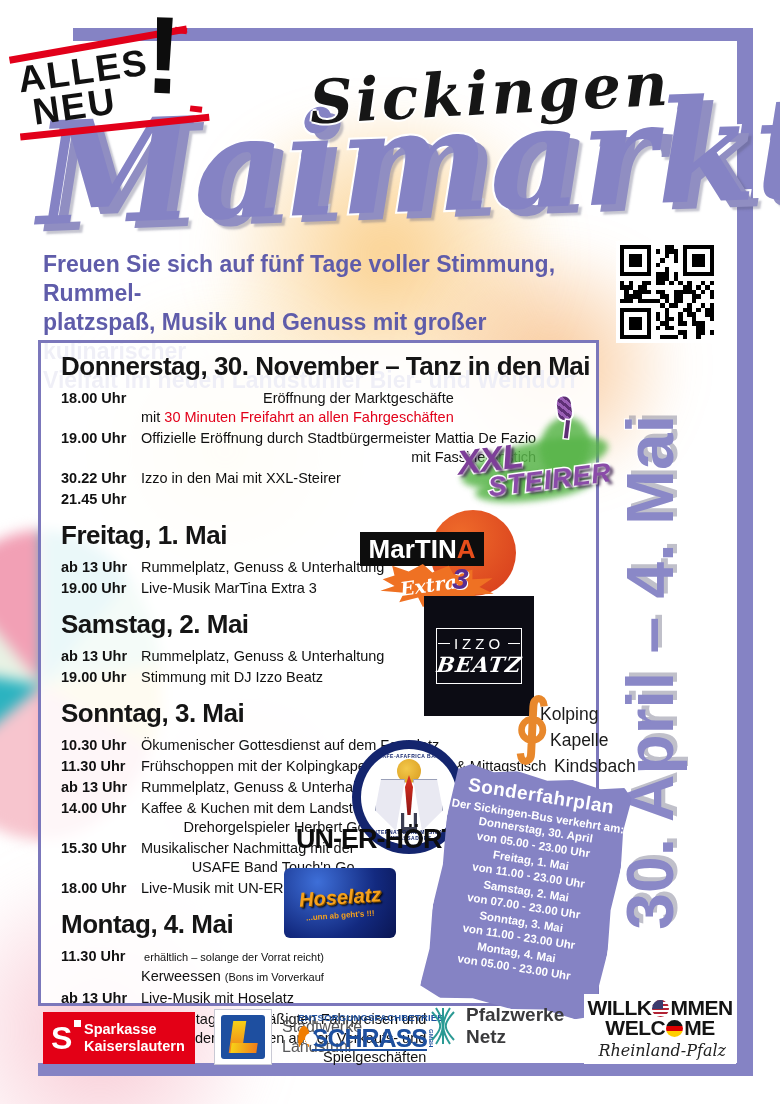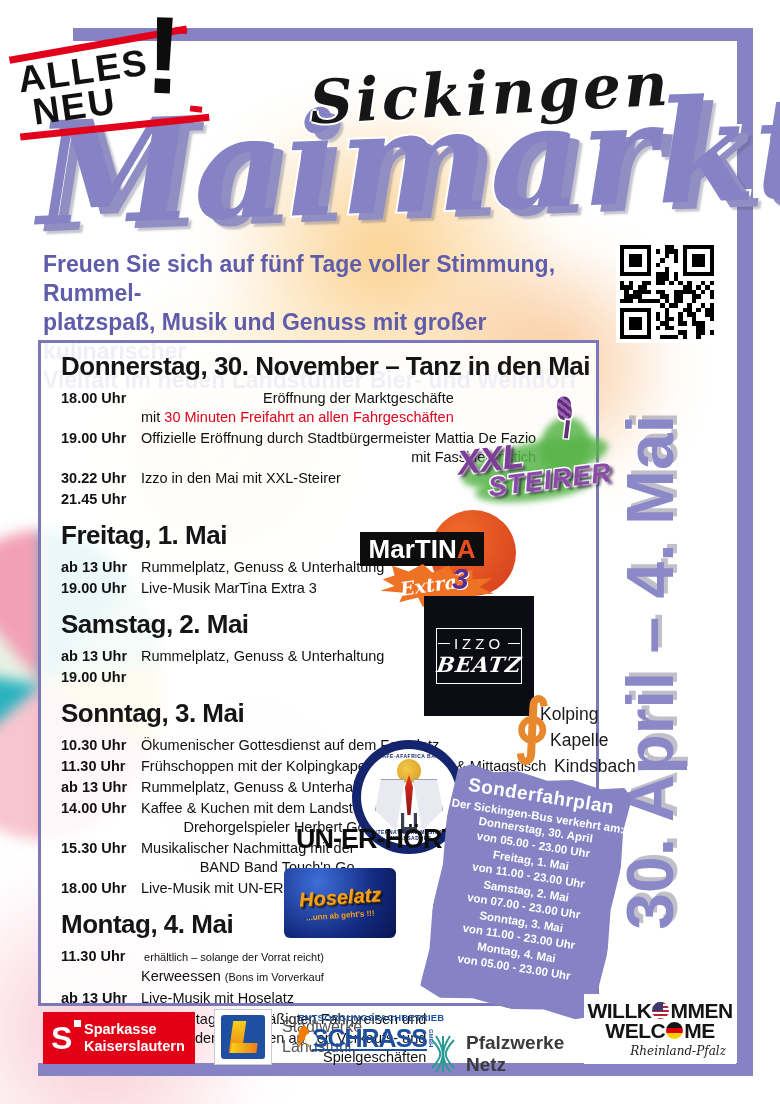--- a/index.html
+++ b/index.html
@@ -155,31 +155,31 @@
   #stadtwerke .swtxt{color:#58585a;font-size:16px;font-weight:400;line-height:20px;}
 
   #schrass{left:298px;top:1012px;z-index:5;width:136px;}
   #schrass .over{color:var(--schrass-blue);font-size:9.5px;font-weight:700;letter-spacing:.2px;white-space:nowrap;}
   #schrass .main{display:flex;align-items:center;margin-top:1px;}
   #schrass .swoosh{width:26px;height:26px;border-radius:50%;background:conic-gradient(from 210deg,#f07d00 0 300deg,rgba(240,125,0,0) 300deg);position:relative;margin-right:2px;}
   #schrass .swoosh::after{content:"";position:absolute;left:7px;top:7px;width:12px;height:12px;border-radius:50%;background:#fff;}
   #schrass .nm{color:var(--schrass-blue);font-size:25px;font-weight:900;letter-spacing:-1px;text-decoration:underline;}
   #schrass .gm{color:var(--schrass-blue);font-size:6px;font-weight:700;writing-mode:vertical-rl;margin-left:1px;line-height:6px;}
 
-  #pfalzwerke{left:428px;top:1004px;z-index:5;display:flex;align-items:center;gap:8px;margin-top:28px;}
+  #pfalzwerke{left:428px;top:1004px;z-index:5;display:flex;align-items:center;gap:8px;}
   #pfalzwerke svg{display:block;}
   #pfalzwerke .ptxt{color:#3a3a3c;font-size:19px;font-weight:700;line-height:22px;}
 
   #willkommen{left:584px;top:994px;width:152px;height:70px;background:#fff;z-index:5;display:flex;flex-direction:column;align-items:center;justify-content:center;}
   #willkommen .wline{font-size:21px;font-weight:700;color:#141414;letter-spacing:-.5px;line-height:20px;display:flex;align-items:center;}
   #willkommen .flag{display:inline-block;width:17px;height:17px;border-radius:50%;margin:0 1px;position:relative;overflow:hidden;}
   #willkommen .us{background:repeating-linear-gradient(180deg,#b22234 0 2px,#fff 2px 4px);}
   #willkommen .us::after{content:"";position:absolute;left:0;top:0;width:60%;height:55%;background:#3c3b6e;}
   #willkommen .de{background:linear-gradient(180deg,#141414 0 34%,#d00 34% 67%,#ffce00 67%);}
-  #willkommen .script{font-family:"DejaVu Serif",serif;font-style:italic;font-size:12px;color:#222;margin-top:3px;align-self:flex-end;margin-right:10px;}
+  #willkommen .script{font-family:"DejaVu Serif",serif;font-style:italic;font-size:16px;color:#222;margin-top:3px;align-self:flex-end;margin-right:10px;}
 </style>
 </head>
 <body>
 
 <div class="blob b1"></div>
 <div class="blob b2"></div>
 <div class="blob b3"></div>
 <div class="blob b4"></div>
 <div class="blob b5"></div>
 <div class="lolli"></div>
@@ -395,20 +395,23 @@
     <div class="day-sec">
       <div class="day-title">Samstag, 2. Mai</div>
       <div class="row">
         <div class="time">ab 13 Uhr</div>
         <div class="desc">
           <div class="line"><span>Rummelplatz, Genuss &amp; Unterhaltung</span></div>
         </div>
       </div>
       <div class="row">
         <div class="time">19.00 Uhr</div>
+        <div class="desc">
+          <div class="line"><span>Stimmung mit DJ Izzo Beatz</span></div>
+        </div>
       </div>
     </div>
     <div class="day-sec">
       <div class="day-title">Sonntag, 3. Mai</div>
       <div class="row">
         <div class="time">10.30 Uhr</div>
         <div class="desc">
           <div class="line"><span>Ökumenischer Gottesdienst auf dem Festplatz</span></div>
         </div>
       </div>
@@ -428,21 +431,21 @@
         <div class="time">14.00 Uhr</div>
         <div class="desc">
           <div class="line"><span>Kaffee &amp; Kuchen mit dem Landstuhler</span></div>
           <div class="line"><span>Drehorgelspieler Herbert Göttel</span></div>
         </div>
       </div>
       <div class="row">
         <div class="time">15.30 Uhr</div>
         <div class="desc">
           <div class="line"><span>Musikalischer Nachmittag mit der</span></div>
-          <div class="line"><span>BAND Band Touch'n Go</span></div>
+          <div class="line"><span>USAFE Band Touch'n Go</span></div>
         </div>
       </div>
       <div class="row">
         <div class="time">18.00 Uhr</div>
         <div class="desc">
           <div class="line"><span>Live-Musik mit UN-ER-HÖRT</span></div>
         </div>
       </div>
     </div>
     <div class="day-sec">

